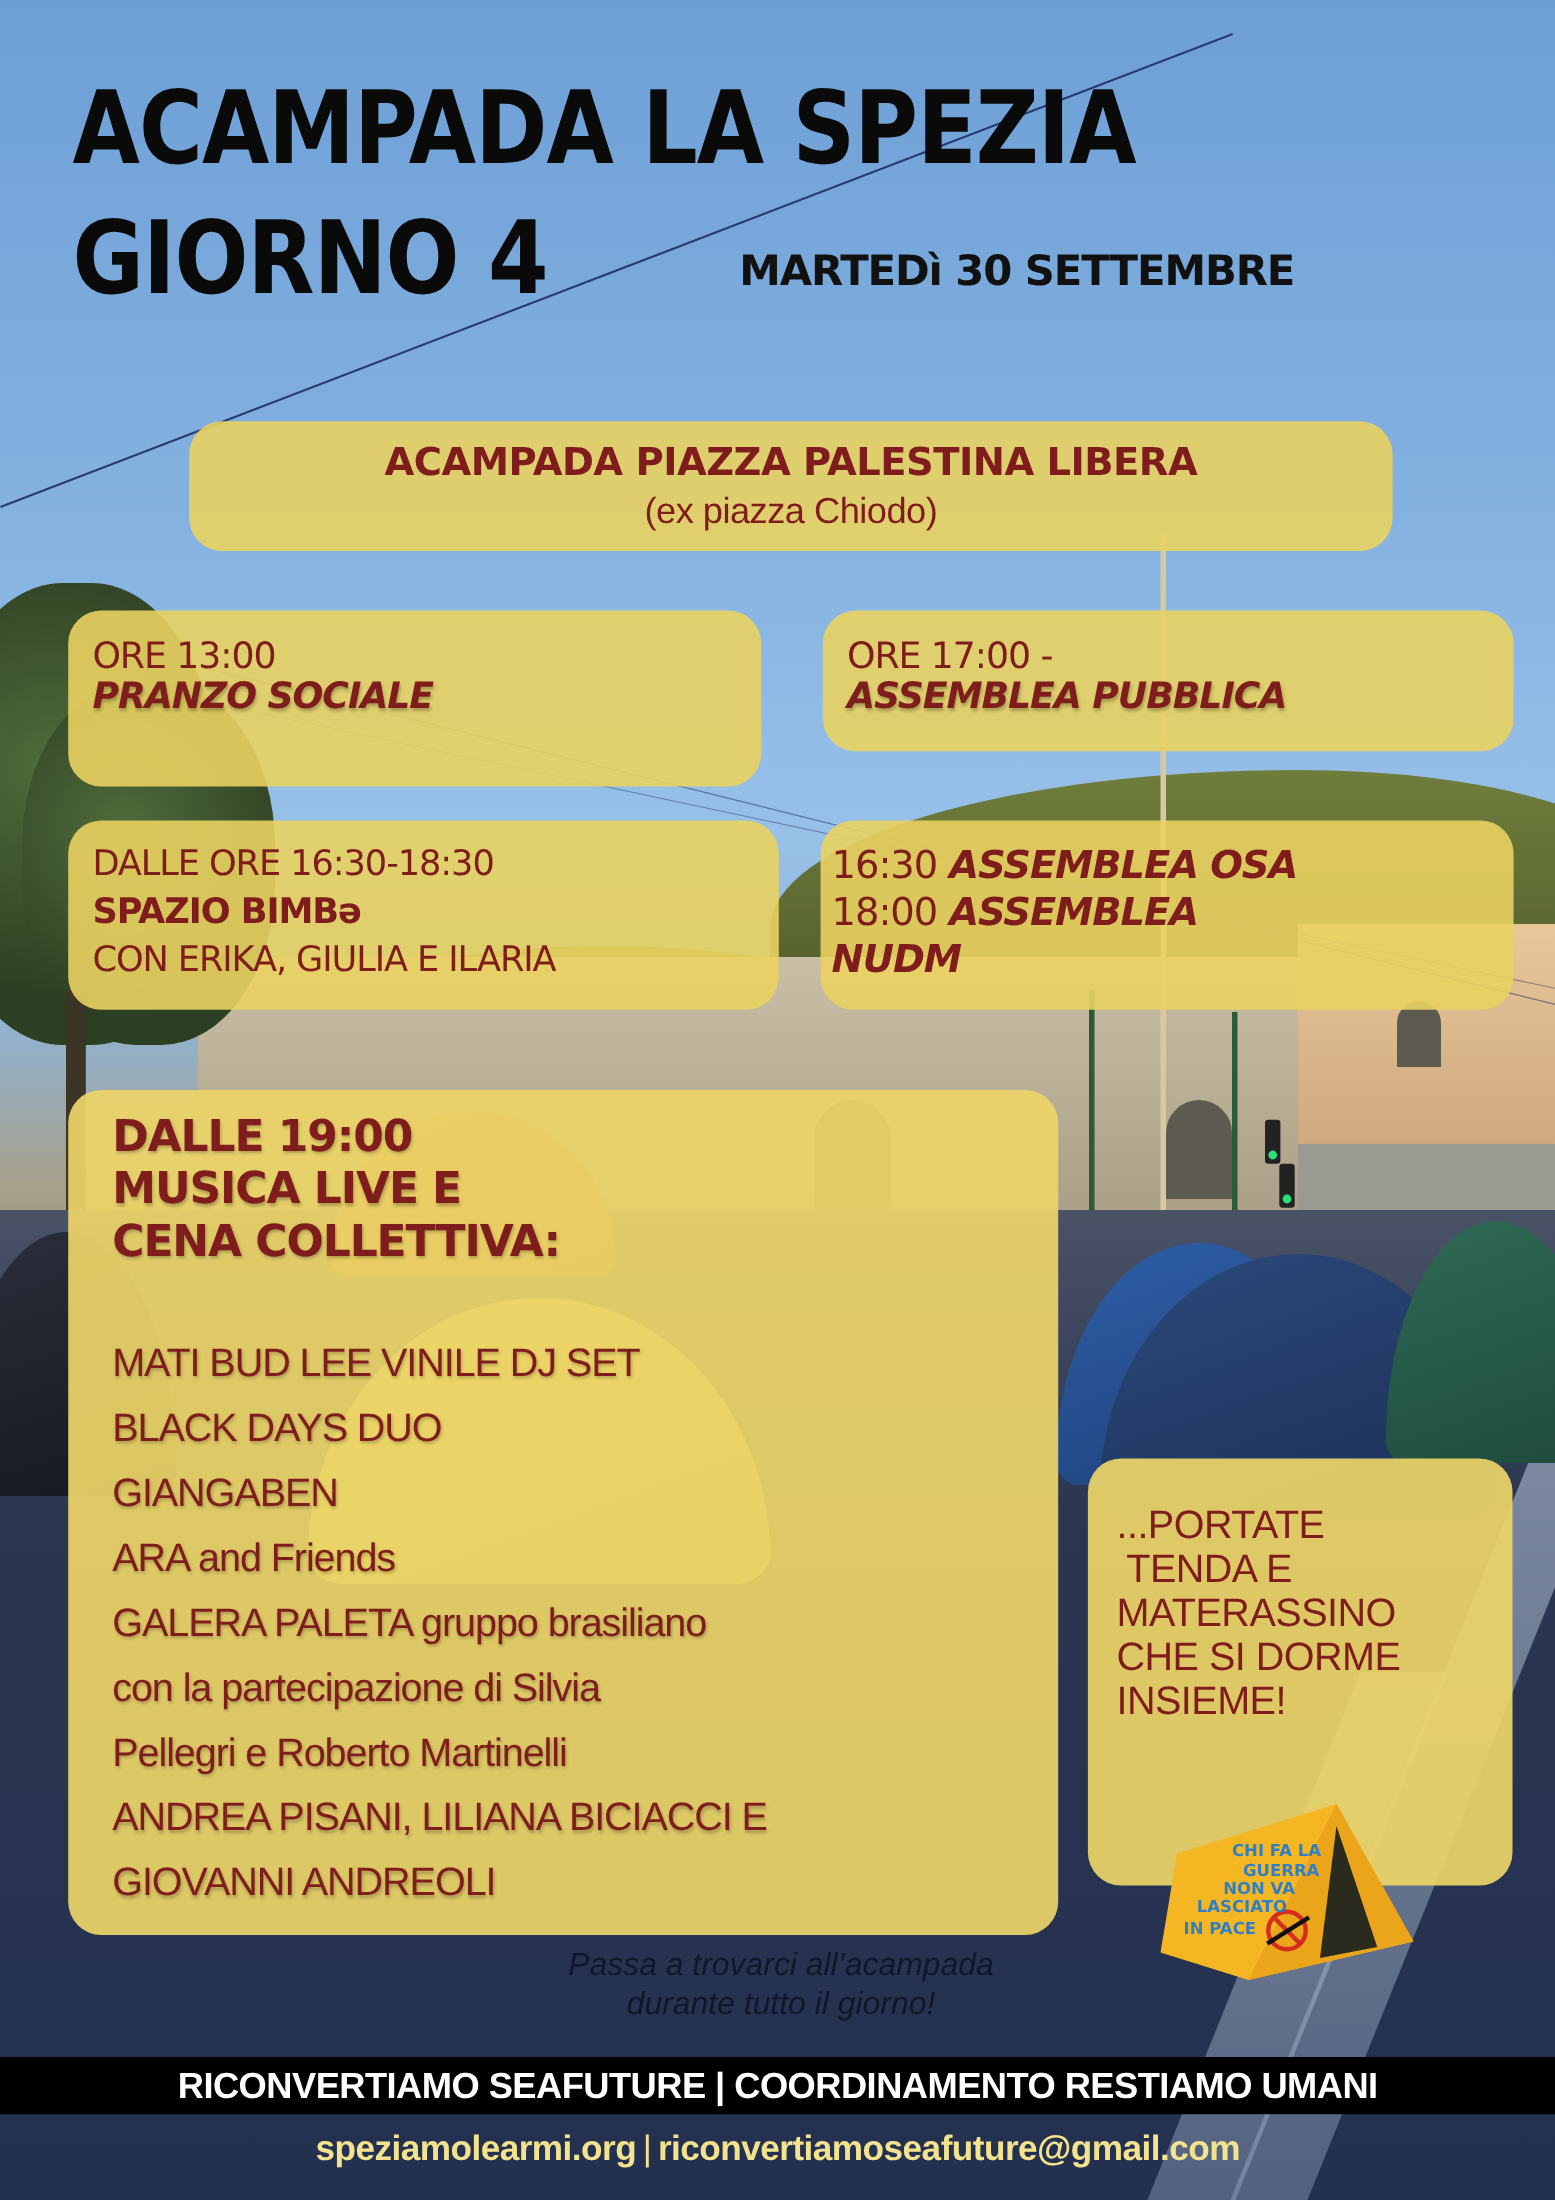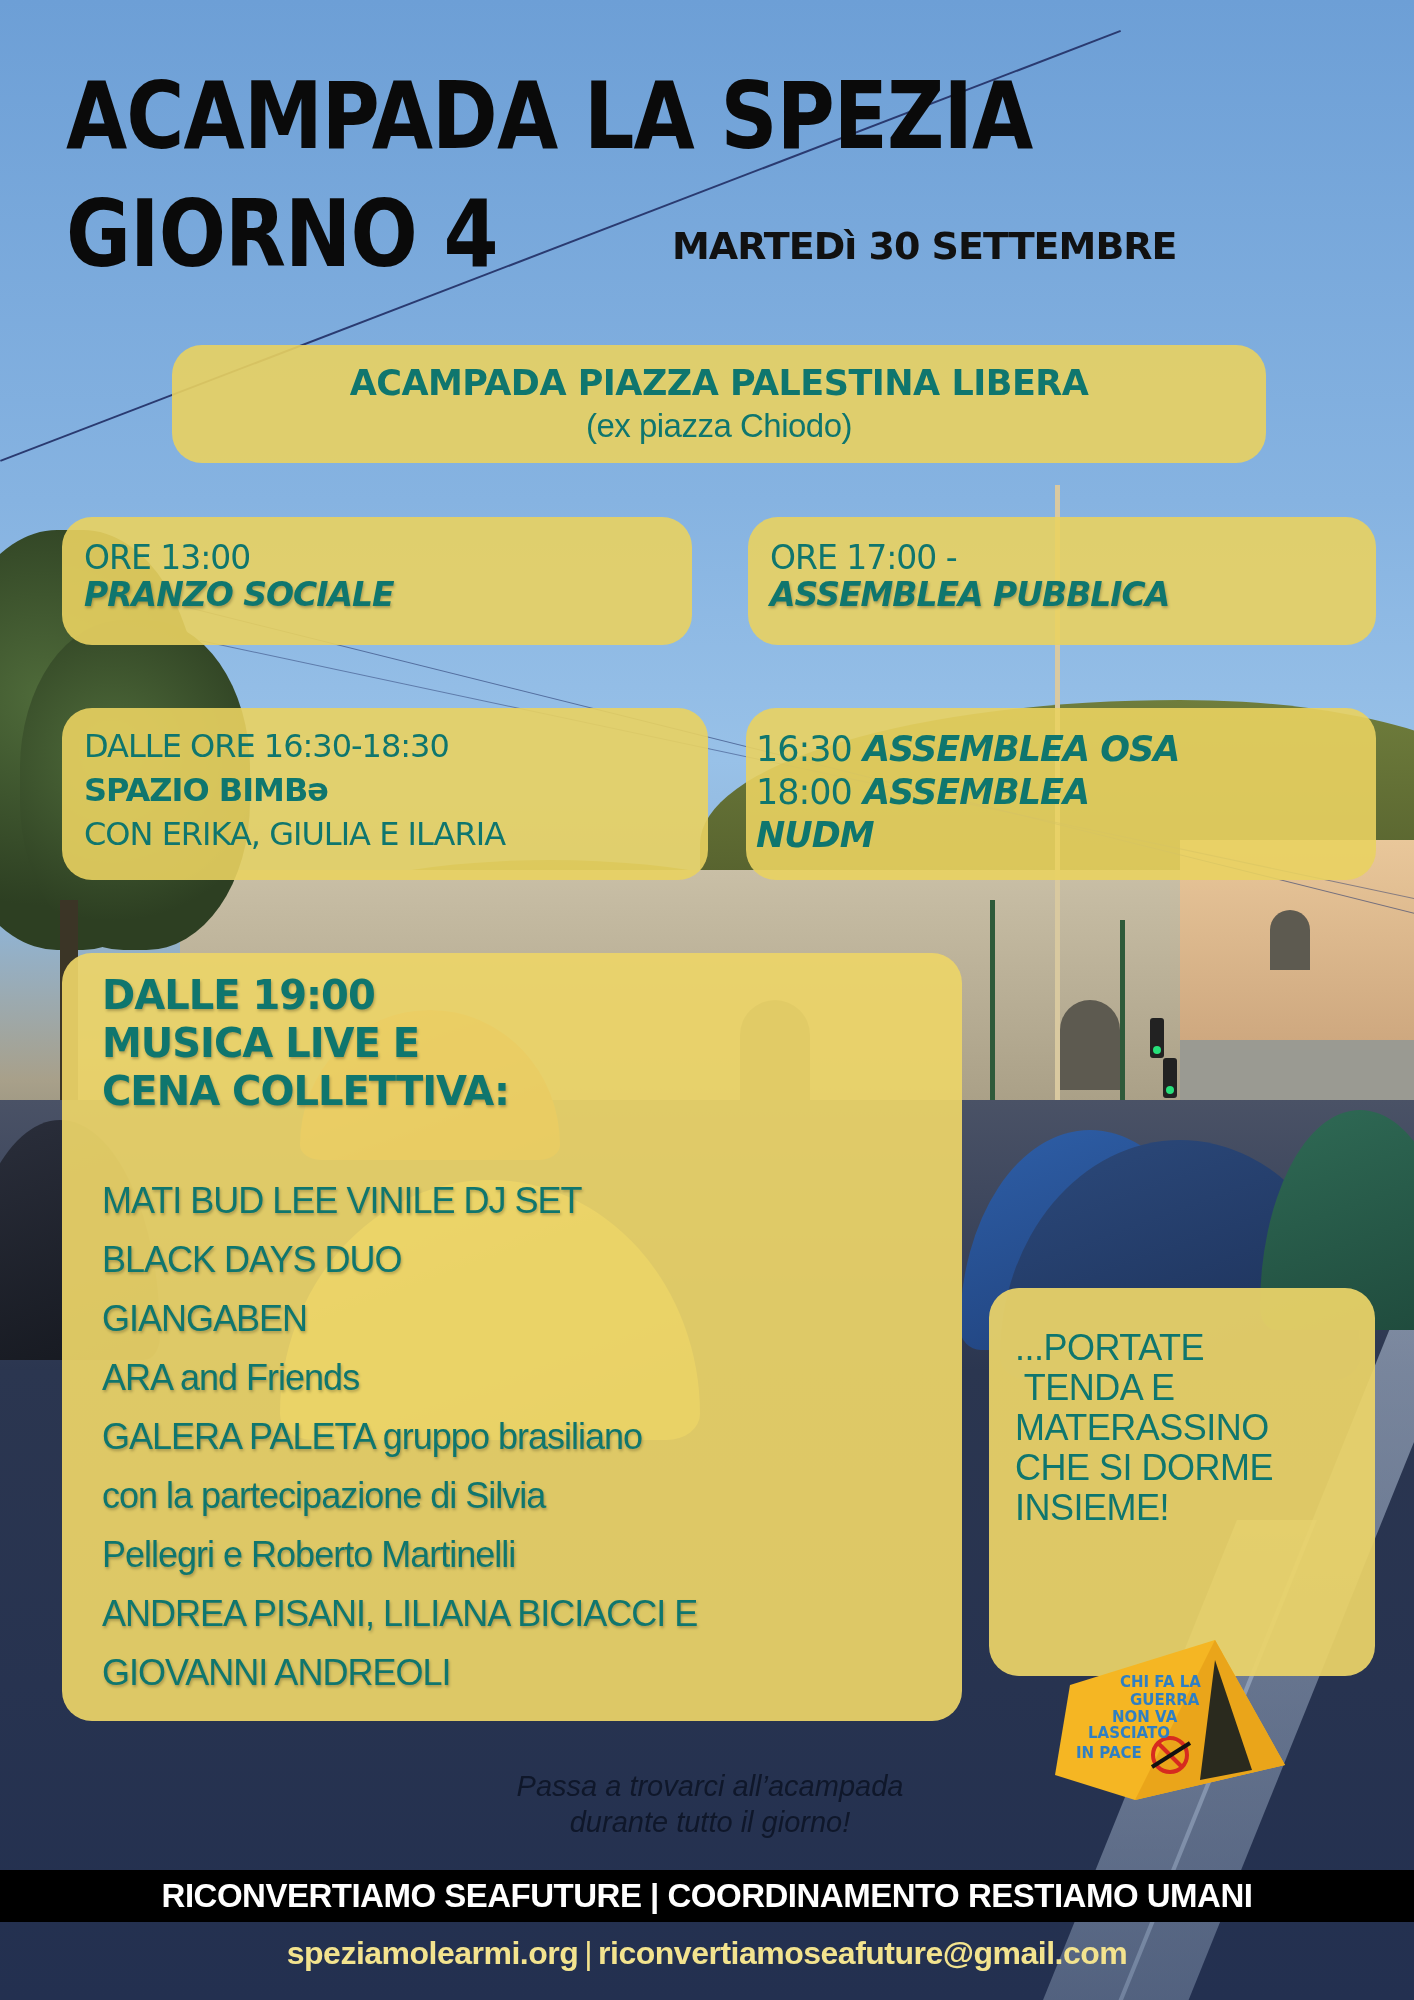--- a/index.html
+++ b/index.html
@@ -42,34 +42,34 @@
   .title span { display: block; font-weight: bold; }
   .date {
     position: absolute; left: 672px; top: 224px;
     font-family: "DejaVu Sans", sans-serif; font-weight: bold; font-size: 38px; color: #111;
     letter-spacing: -1px;
   }
 
   
   .box {
     position: absolute; background: rgba(233, 210, 96, 0.90); border-radius: 30px;
-    color: #0f766e; box-sizing: border-box;
+    color: #7f1d1d; box-sizing: border-box; margin-top: 38px;
   }
   .box.light { background: rgba(236, 212, 104, 0.93); }
   .wide-sans { font-family: "DejaVu Sans", sans-serif; }
   .txt-shadow { text-shadow: 1px 2px 3px rgba(0,0,0,0.25); }
 
   .location { left: 172px; top: 345px; width: 1094px; height: 118px; text-align: center; padding-top: 18px; }
   .location .l1 { font-weight: bold; font-size: 35px; letter-spacing: -0.5px; }
   .location .l2 { font-size: 33px; margin-top: 4px; letter-spacing: -0.5px; }
 
   .ev { padding: 22px 22px; font-size: 33px; line-height: 37px; }
   .ev .t { letter-spacing: -1px; }
   .ev .b { font-weight: bold; font-style: italic; letter-spacing: -1px; }
-  .ev1 { left: 62px; top: 517px; width: 630px; height: 128px; }
+  .ev1 { left: 62px; top: 517px; width: 630px; height: 160px; }
   .ev2 { left: 748px; top: 517px; width: 628px; height: 128px; }
 
   .ev3 { left: 62px; top: 708px; width: 646px; height: 172px; padding: 16px 22px; font-size: 32px; line-height: 44px; }
   .ev3 .b { font-style: normal; font-weight: bold; }
   .ev4 { left: 746px; top: 708px; width: 630px; height: 172px; padding: 20px 10px; font-size: 35px; line-height: 43px; }
   .ev4 .b { font-weight: bold; }
 
   .music { left: 62px; top: 953px; width: 900px; height: 768px; padding: 18px 40px; }
   .music .head { font-weight: bold; font-size: 40px; line-height: 48px; letter-spacing: -1px; }
   .music ul { list-style: none; margin: 56px 0 0; padding: 0; }

